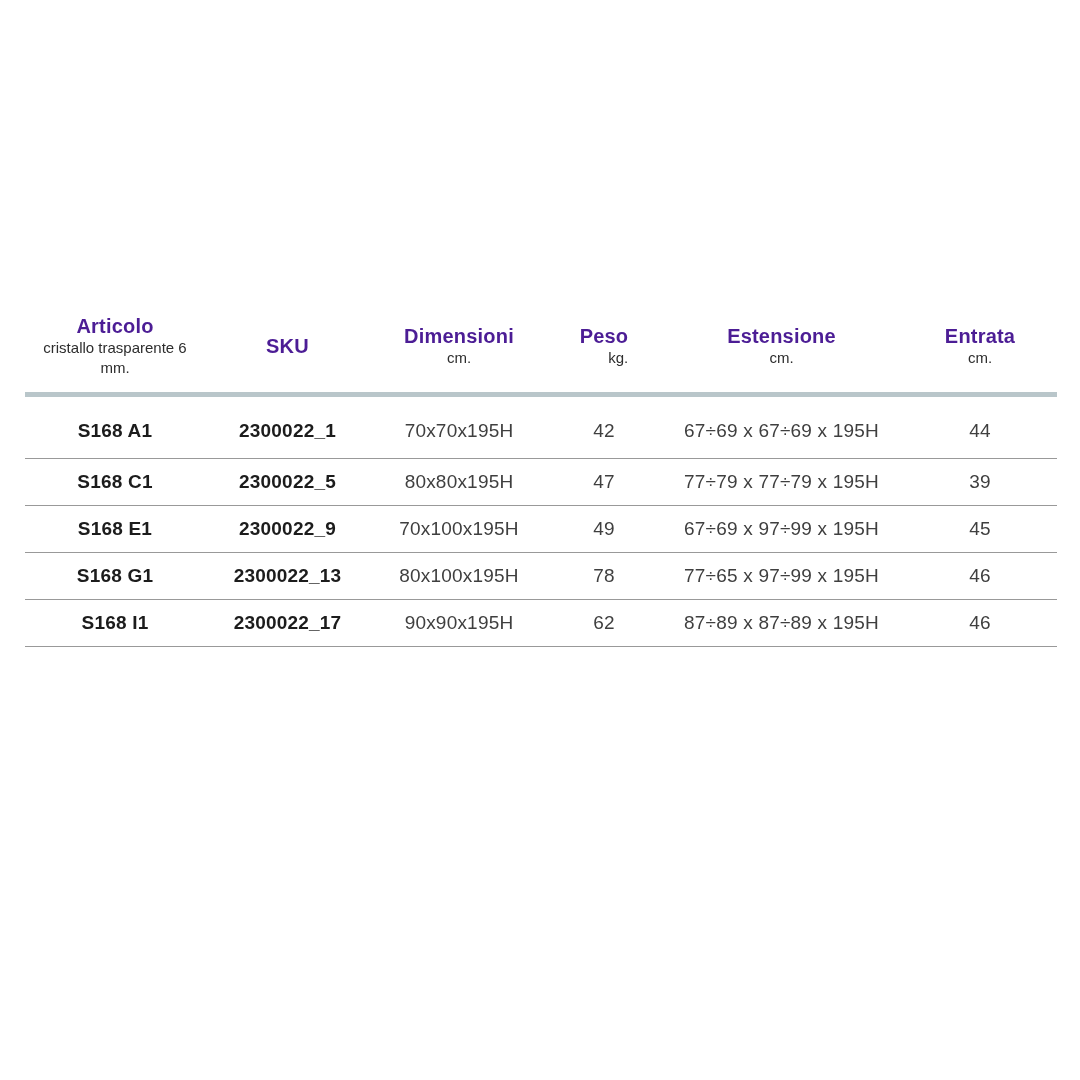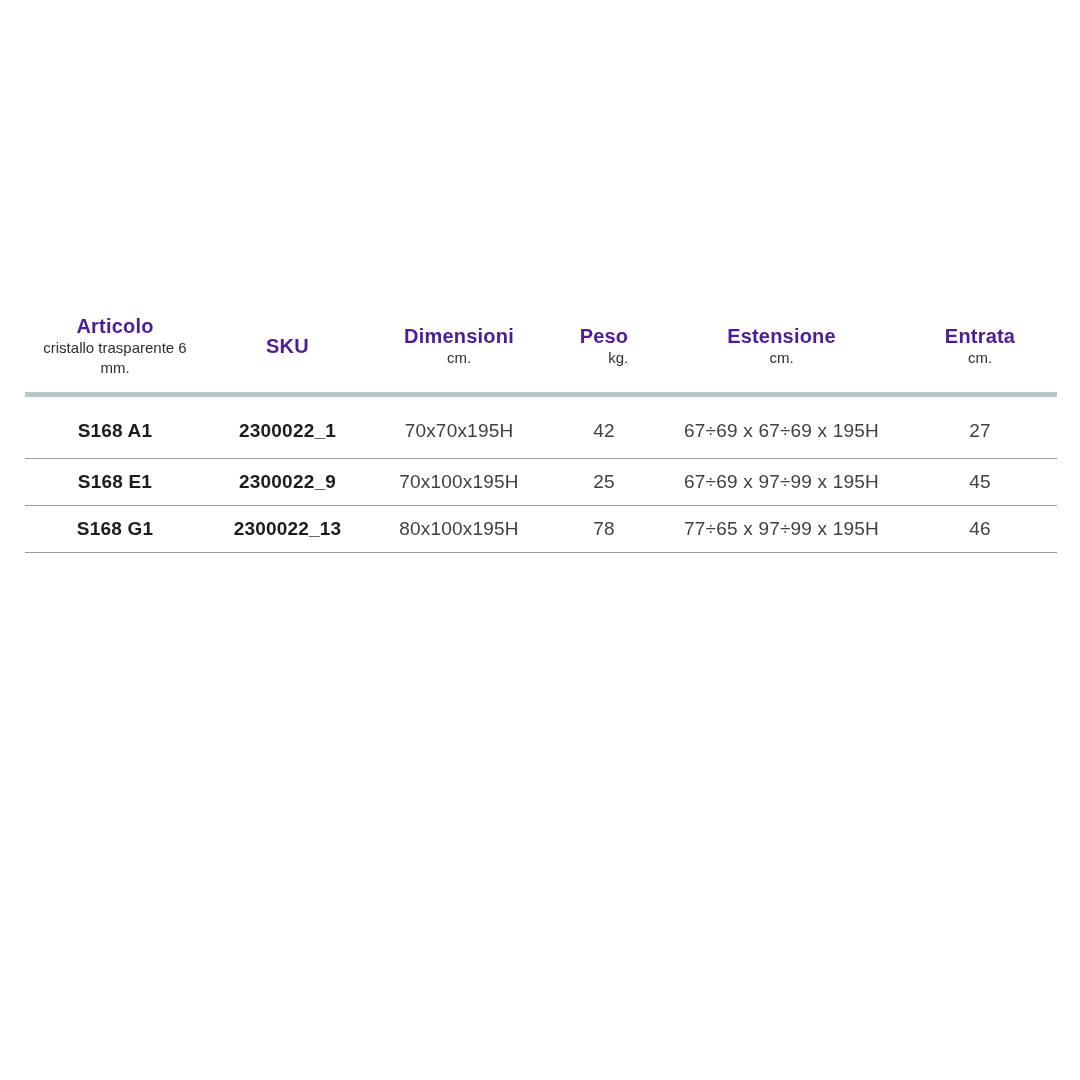--- a/index.html
+++ b/index.html
@@ -124,33 +124,49 @@
         </th>
       </tr>
     </thead>
     <tbody>
       <tr>
         <td class="strong">S168 A1</td>
         <td class="strong">2300022_1</td>
         <td>70x70x195H</td>
         <td>42</td>
         <td>67÷69 x 67÷69 x 195H</td>
-        <td>27</td>
+        <td>44</td>
+      </tr>
+      <tr>
+        <td class="strong">S168 C1</td>
+        <td class="strong">2300022_5</td>
+        <td>80x80x195H</td>
+        <td>47</td>
+        <td>77÷79 x 77÷79 x 195H</td>
+        <td>39</td>
       </tr>
       <tr>
         <td class="strong">S168 E1</td>
         <td class="strong">2300022_9</td>
         <td>70x100x195H</td>
-        <td>25</td>
+        <td>49</td>
         <td>67÷69 x 97÷99 x 195H</td>
         <td>45</td>
       </tr>
       <tr>
         <td class="strong">S168 G1</td>
         <td class="strong">2300022_13</td>
         <td>80x100x195H</td>
         <td>78</td>
         <td>77÷65 x 97÷99 x 195H</td>
         <td>46</td>
       </tr>
+      <tr>
+        <td class="strong">S168 I1</td>
+        <td class="strong">2300022_17</td>
+        <td>90x90x195H</td>
+        <td>62</td>
+        <td>87÷89 x 87÷89 x 195H</td>
+        <td>46</td>
+      </tr>
     </tbody>
   </table>
 </div>
 
 </body></html>

